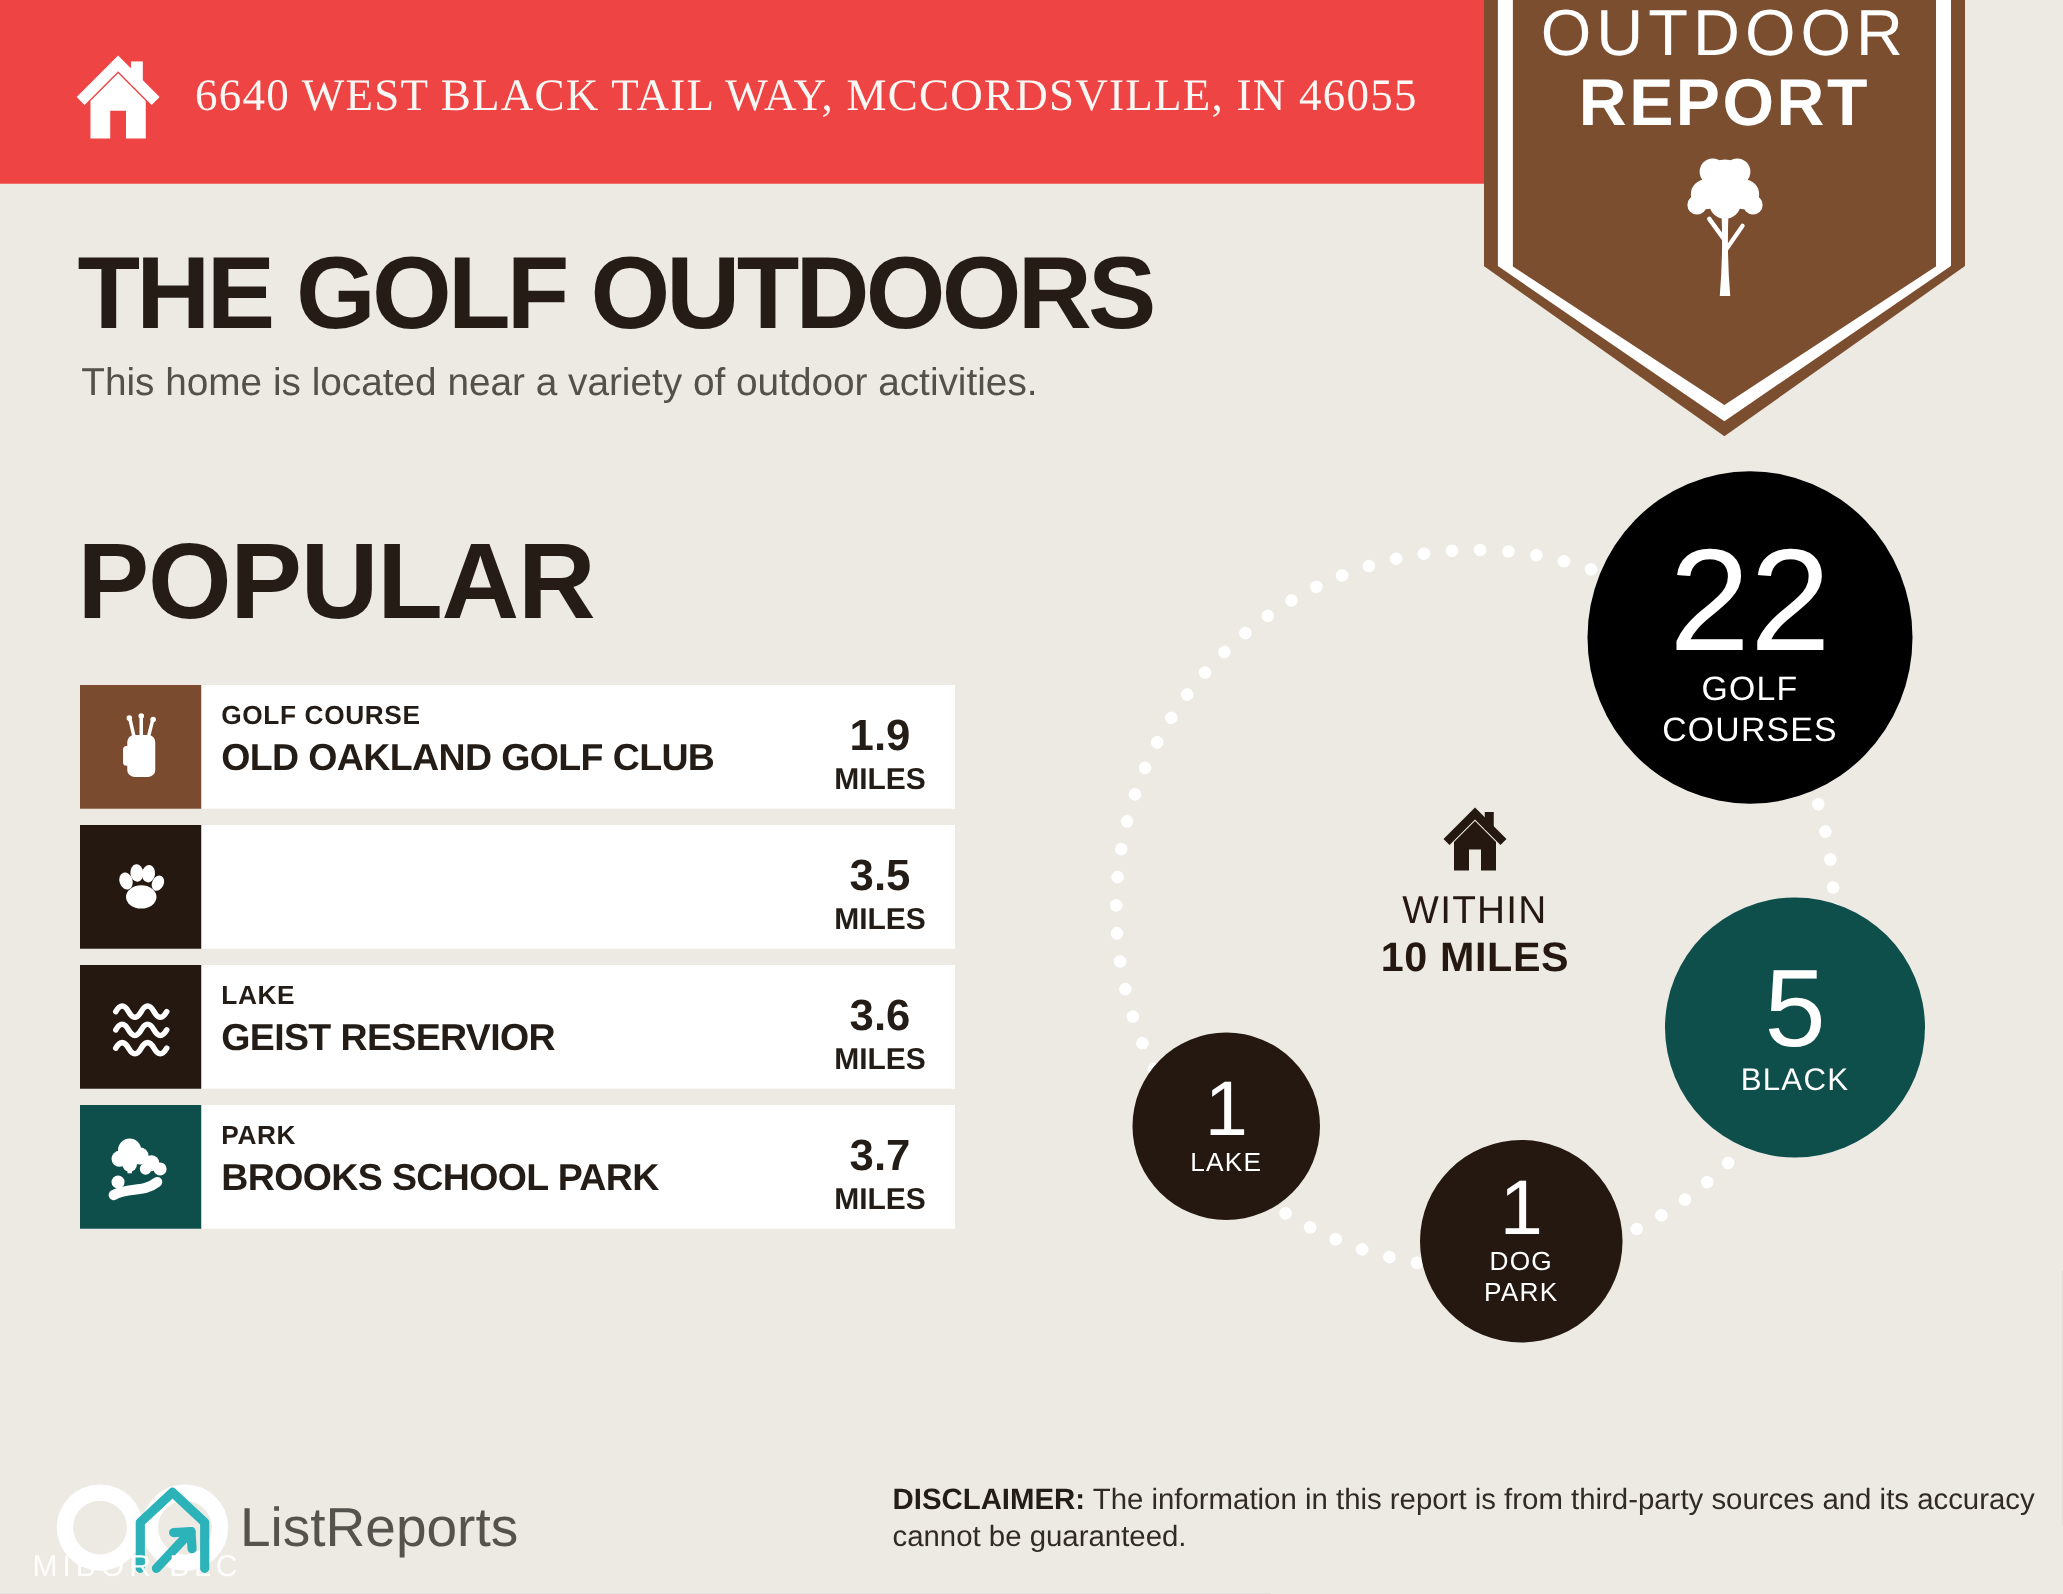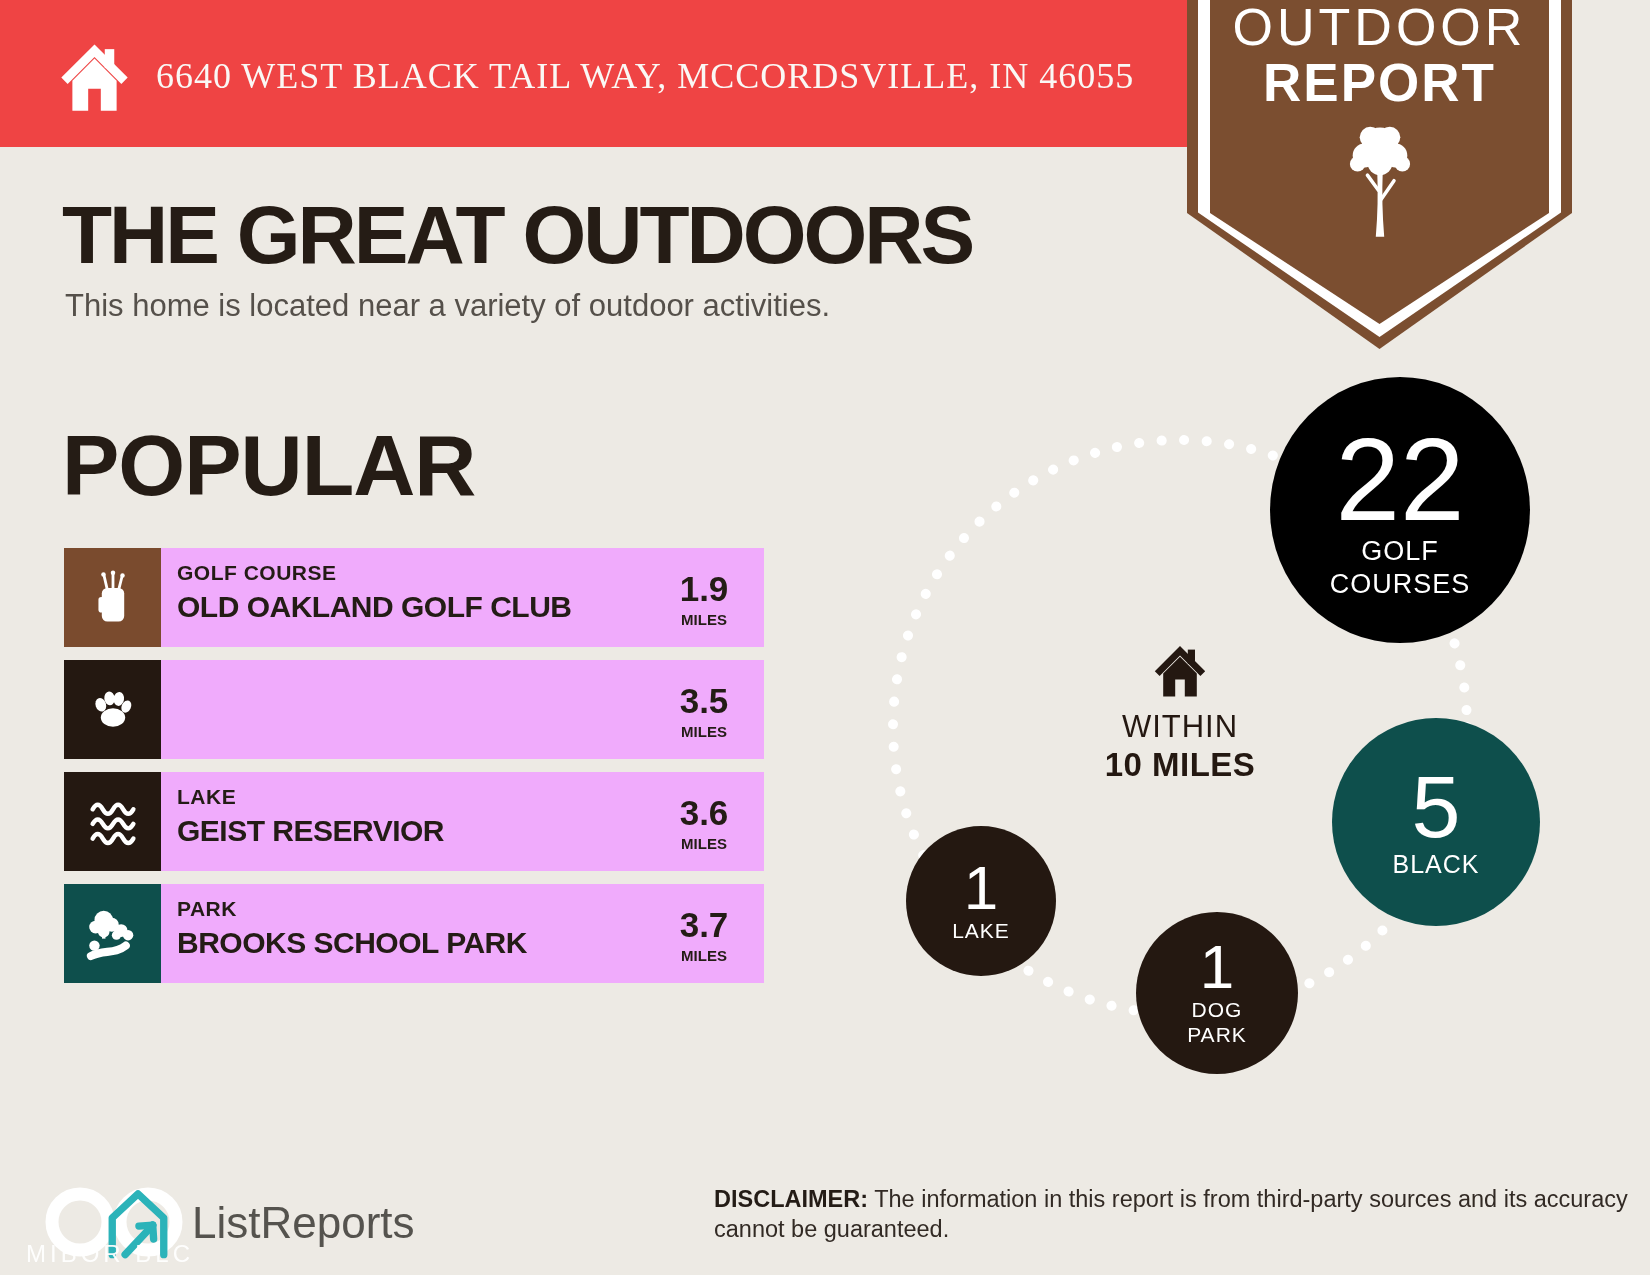--- a/index.html
+++ b/index.html
@@ -27,32 +27,32 @@
   .badge-tree{margin-top:10px;width:84px;height:120px;}
 
   
   .hero-title{position:absolute;left:62px;top:194px;margin:0;font-size:82px;font-weight:700;
         letter-spacing:-3px;color:#251c15;white-space:nowrap;line-height:1;}
   .hero-sub{position:absolute;left:65px;top:288px;margin:0;font-size:31px;color:#55504a;}
 
   
   .popular-heading{position:absolute;left:62px;top:422px;margin:0;font-size:86px;font-weight:700;
         letter-spacing:-1px;color:#251c15;line-height:1;}
-  .row{position:absolute;left:64px;width:700px;height:99px;background:#f0abfc;}
+  .row{position:absolute;left:64px;width:700px;height:99px;background:#ffffff;}
   .row-0{top:548px;} .row-1{top:660px;} .row-2{top:772px;} .row-3{top:884px;}
   .row-icon{position:absolute;left:0;top:0;width:97px;height:99px;display:flex;
         align-items:center;justify-content:center;}
   .iconbg-brown{background:#7a4b2e;} .iconbg-dark{background:#241811;} .iconbg-teal{background:#0e4f4c;}
   .row-body{position:absolute;left:113px;top:14px;}
   .row-cat{font-size:21px;font-weight:700;color:#241c16;letter-spacing:.5px;line-height:1;}
   .row-name{font-size:30px;font-weight:700;color:#241c16;letter-spacing:-0.5px;margin-top:9px;
         line-height:1;white-space:nowrap;}
   .row-dist{position:absolute;right:10px;top:23px;width:100px;text-align:center;color:#241c16;}
   .dist-val{font-size:35px;font-weight:700;line-height:1;}
-  .dist-unit{font-size:15px;font-weight:700;line-height:1;margin-top:6px;}
+  .dist-unit{font-size:24px;font-weight:700;line-height:1;margin-top:6px;}
 
   
   .dotted-ring{position:absolute;left:880px;top:427px;z-index:1;}
   .within{position:absolute;left:1060px;top:640px;width:240px;text-align:center;color:#241811;z-index:2;}
   .within-house{width:64px;height:60px;}
   .within-l1{font-size:31px;letter-spacing:1px;margin-top:6px;line-height:1.1;}
   .within-l2{font-size:33px;font-weight:700;letter-spacing:.5px;margin-top:3px;line-height:1.1;}
   .bubble{position:absolute;border-radius:50%;color:#fff;display:flex;flex-direction:column;
         align-items:center;justify-content:center;text-align:center;z-index:3;}
   .b-num{font-weight:400;line-height:.95;}
@@ -116,21 +116,21 @@
           <path d="M54 166 Q58 120 56 70 L64 70 Q62 120 66 166 Z"></path>
         </g>
         <g stroke="#ffffff" stroke-width="5" stroke-linecap="round">
           <path d="M58 100 L42 78" fill="none"></path>
           <path d="M62 112 L80 86" fill="none"></path>
         </g>
       </svg>
     </div>
   </div>
 
-  <h1 class="hero-title">THE GREAT OUTDOORS</h1>
+  <h1 class="hero-title">THE GOLF OUTDOORS</h1>
   <p class="hero-sub">This home is located near a variety of outdoor activities.</p>
 
   <h2 class="popular-heading">POPULAR</h2>
 
   <div class="row row-0">
     <div class="row-icon iconbg-brown">
       <svg viewBox="0 0 100 100" width="56" height="56">
         <g stroke="#ffffff" stroke-width="5" stroke-linecap="round">
           <line x1="40" y1="36" x2="34" y2="10"></line>
             <line x1="50" y1="34" x2="50" y2="6"></line>

